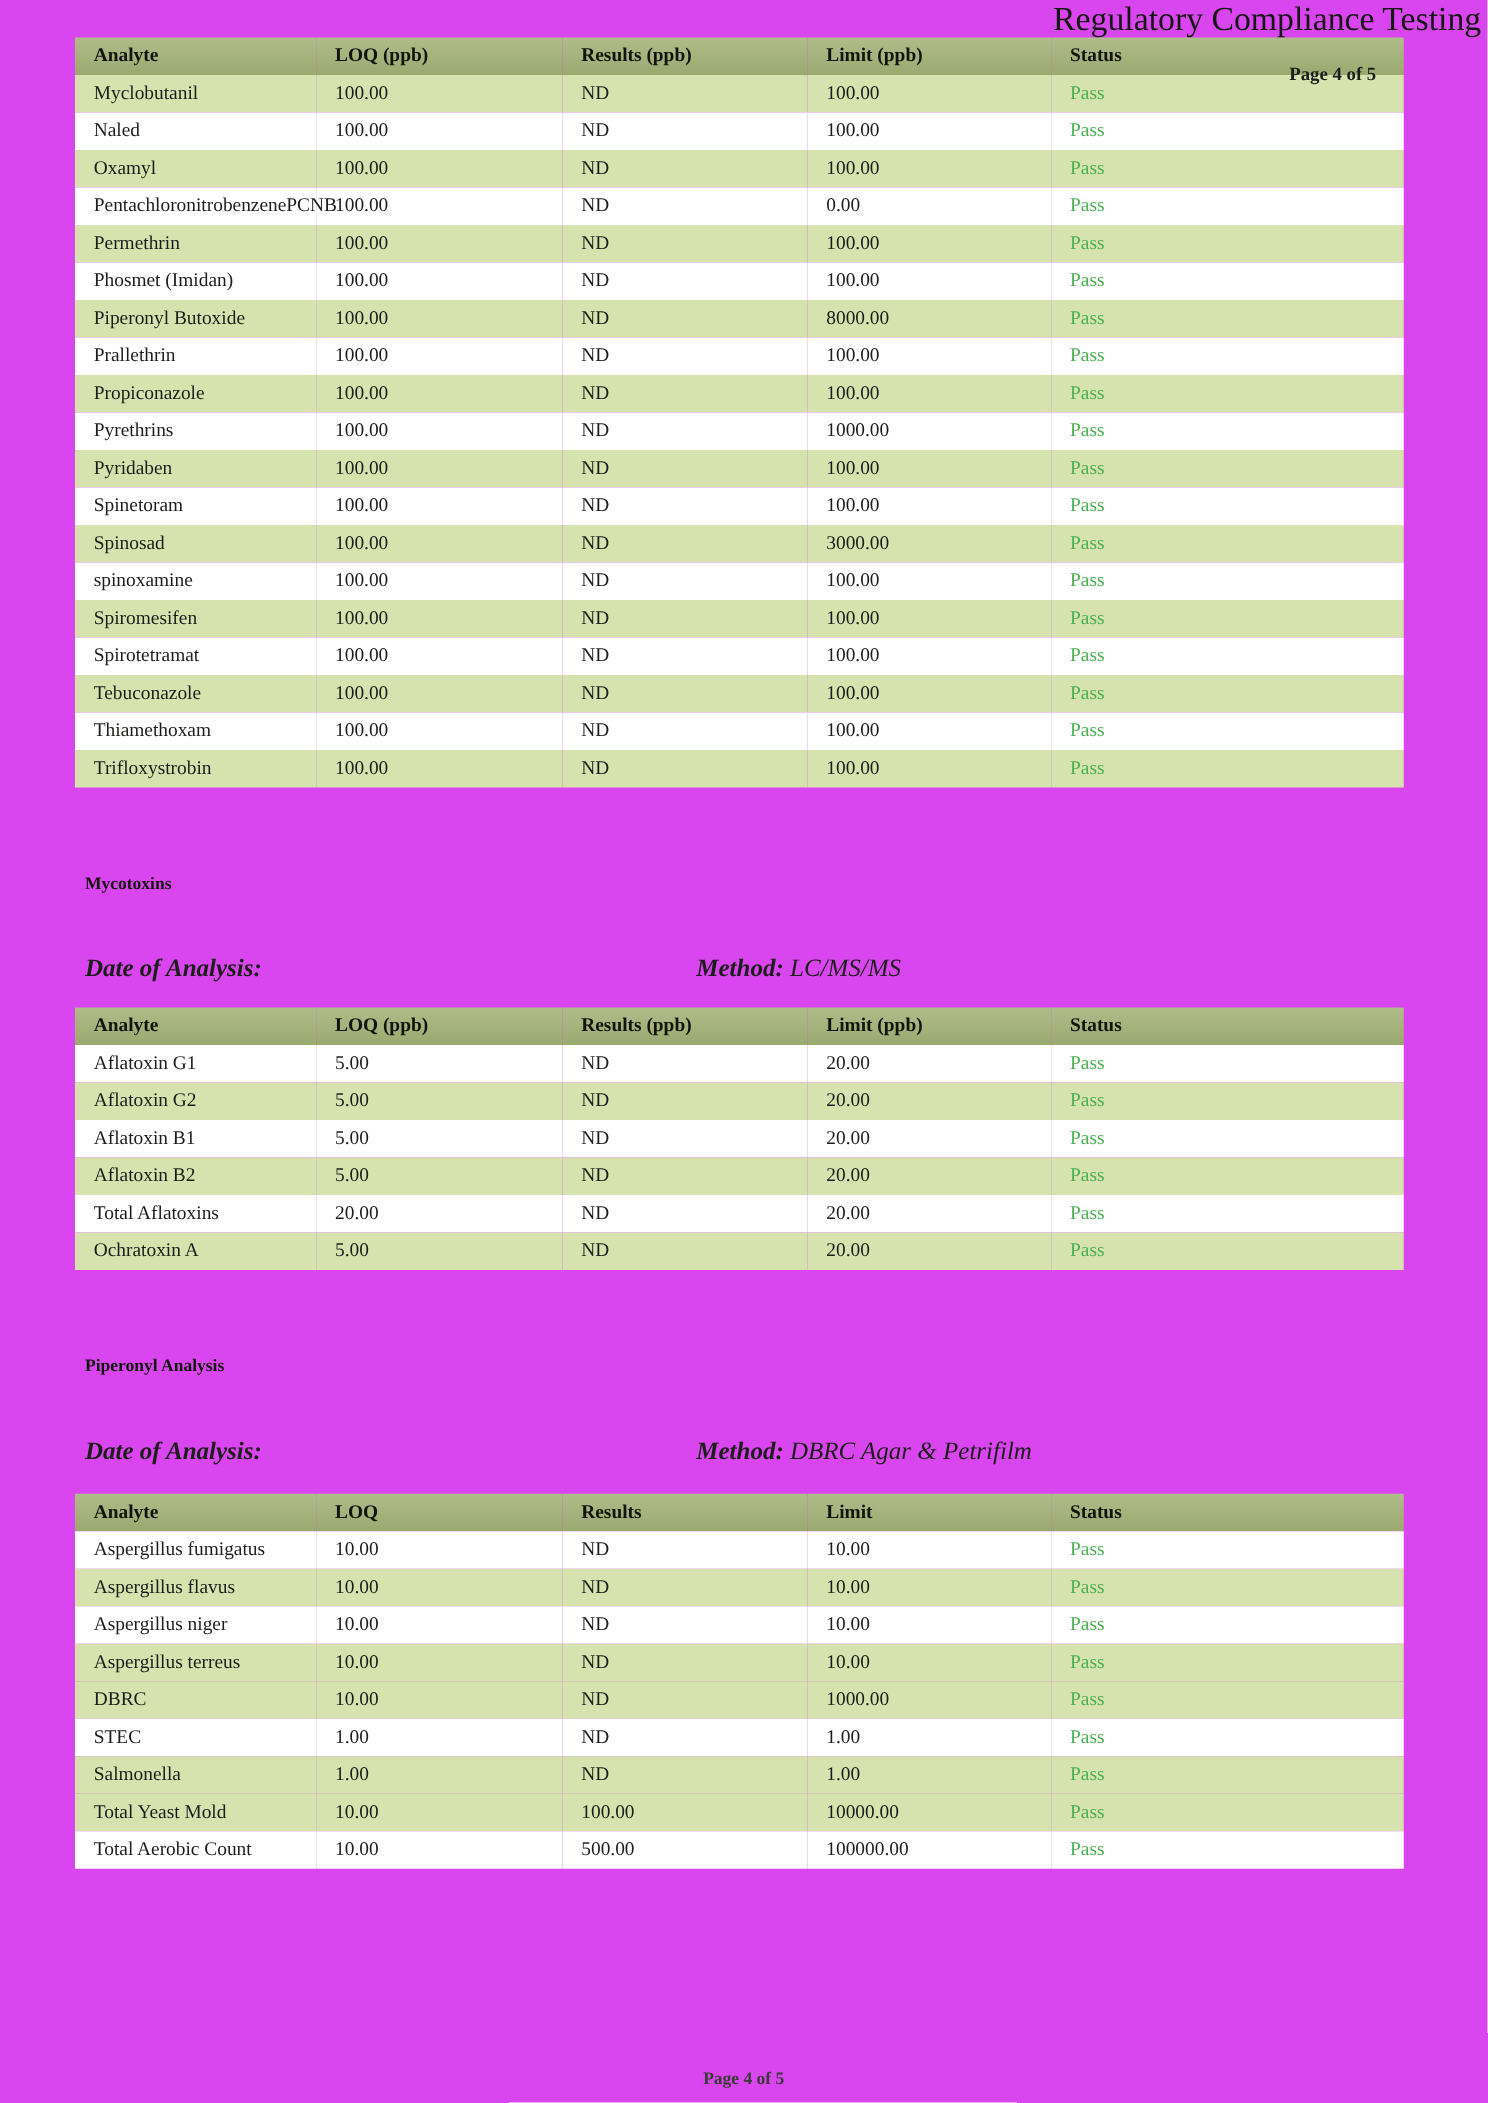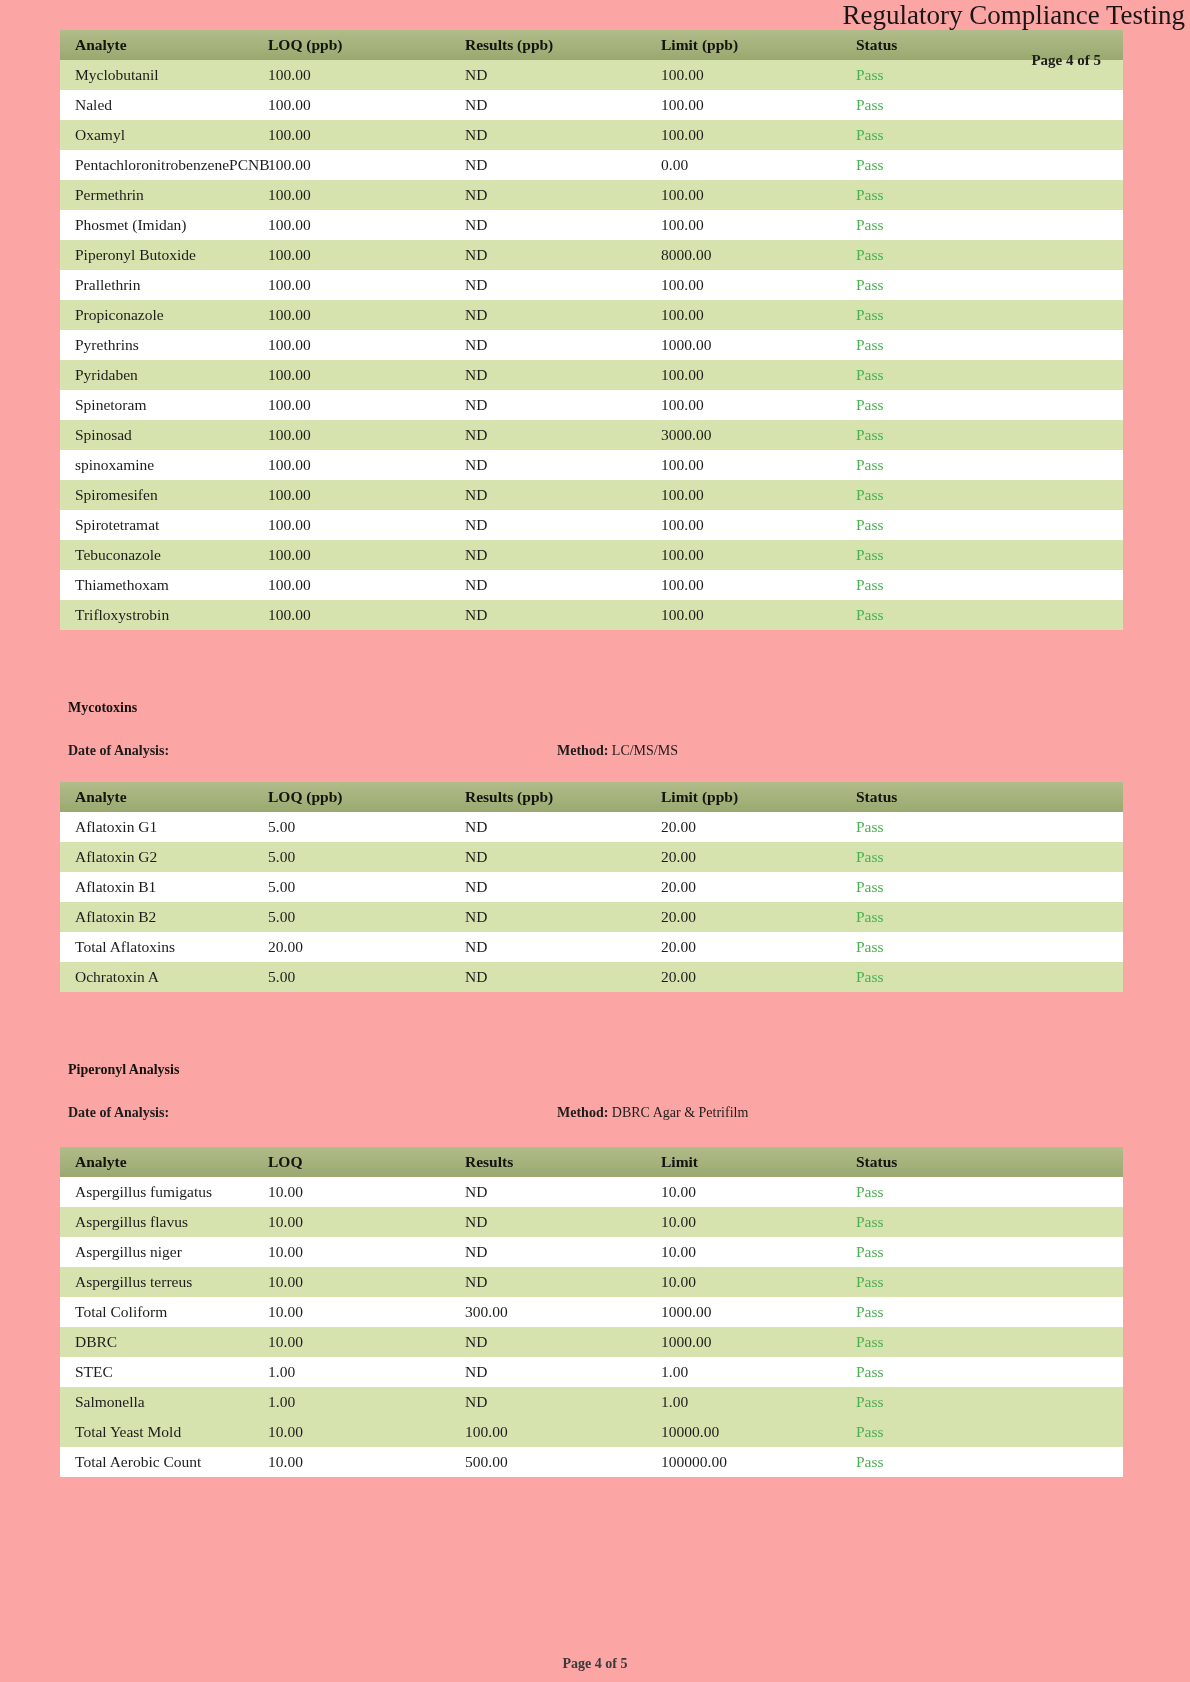--- a/index.html
+++ b/index.html
@@ -2,21 +2,21 @@
 <html style="--header-top: #b0bc89; --header-bottom: #9aa970; --row-green: #d6e3af; --pass-green: #4cb052;"><head>
 <meta charset="utf-8">
 <style>
   html,body{margin:0;padding:0;background:#ffffff;}
   body{
     width:1190px;height:1682px;position:relative;
     font-family:"Liberation Serif","DejaVu Serif",serif;
     color:#1d1d1b;
     -webkit-font-smoothing:antialiased;
   }
-  .page{position:relative;width:1190px;height:1682px;overflow:hidden;background:#fca5a5;}
+  .page{position:relative;width:1190px;height:1682px;overflow:hidden;background:#d946ef;}
   .page-title{
     position:absolute;top:0px;right:5px;
     font-size:27px;line-height:30px;font-weight:normal;color:#171715;
     white-space:nowrap;
   }
   .page-badge{
     position:absolute;top:52px;right:89px;
     font-size:15px;font-weight:bold;color:#1d1d1b;z-index:5;white-space:nowrap;
   }
   .content{margin-left:60px;width:1063px;}
@@ -38,22 +38,22 @@
   tbody tr.shaded{background:var(--row-green);}
   tbody td:nth-child(5){color:var(--pass-green);}
   .tbl-pesticides{margin-top:30px;}
   .section-heading{
     font-size:14px;font-weight:bold;color:#14140f;
     margin:0 0 0 8px;line-height:28px;
   }
   .h-mycotoxins{margin-top:64px;}
   .h-microbial{margin-top:64px;}
   .meta-row{
-    position:relative;height:22px;margin-top:18px;margin-left:8px;
-    font-size:14px;line-height:22px;
+    position:relative;height:22px;margin-top:42px;margin-left:8px;
+    font-size:20px;line-height:22px;font-style:italic;
   }
   .meta-label{font-weight:bold;}
   .meta-method{position:absolute;left:489px;top:0;}
   .tbl-mycotoxins{margin-top:20px;}
   .tbl-microbial{margin-top:23px;}
   .page-footer{
     position:absolute;top:1656px;left:0;width:1190px;
     text-align:center;font-size:14px;color:#3a3a38;font-weight:bold;
   }
 </style>
@@ -345,27 +345,20 @@
             <td>10.00</td>
             <td>Pass</td>
           </tr>
           <tr class="shaded">
             <td>Aspergillus terreus</td>
             <td>10.00</td>
             <td>ND</td>
             <td>10.00</td>
             <td>Pass</td>
           </tr>
-          <tr>
-            <td>Total Coliform</td>
-            <td>10.00</td>
-            <td>300.00</td>
-            <td>1000.00</td>
-            <td>Pass</td>
-          </tr>
           <tr class="shaded">
             <td>DBRC</td>
             <td>10.00</td>
             <td>ND</td>
             <td>1000.00</td>
             <td>Pass</td>
           </tr>
           <tr>
             <td>STEC</td>
             <td>1.00</td>

